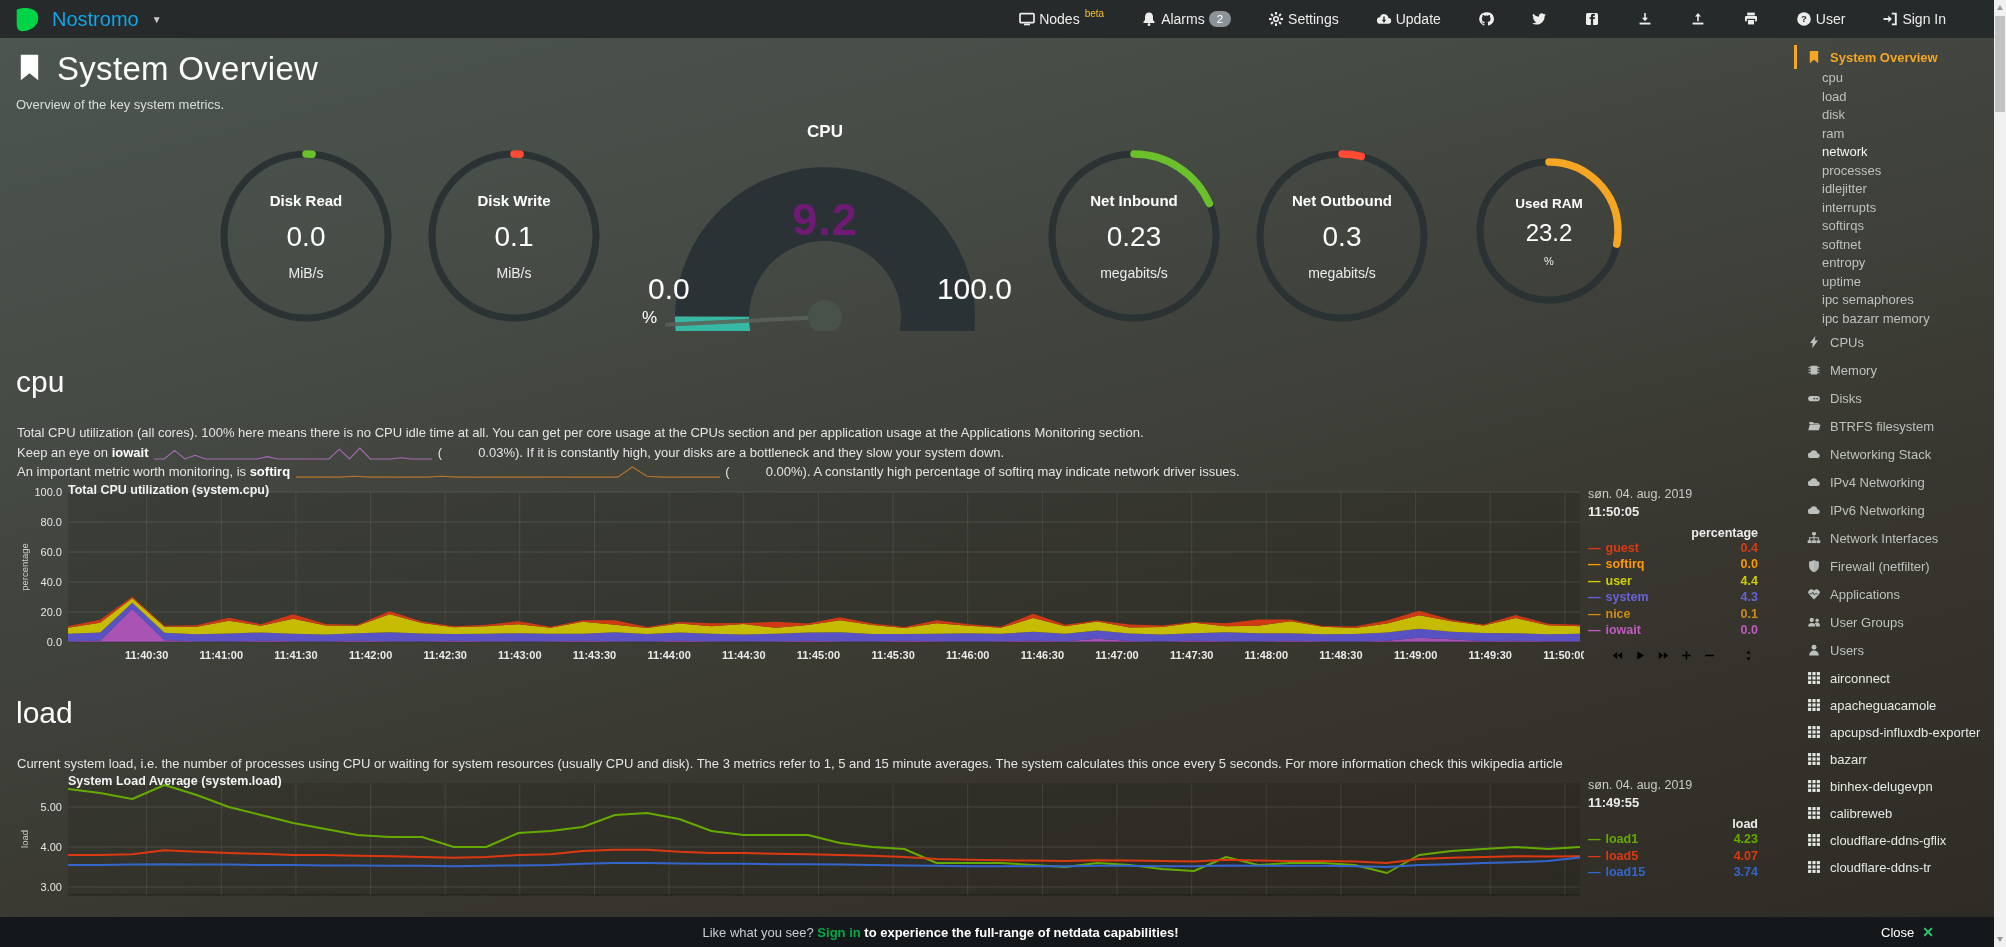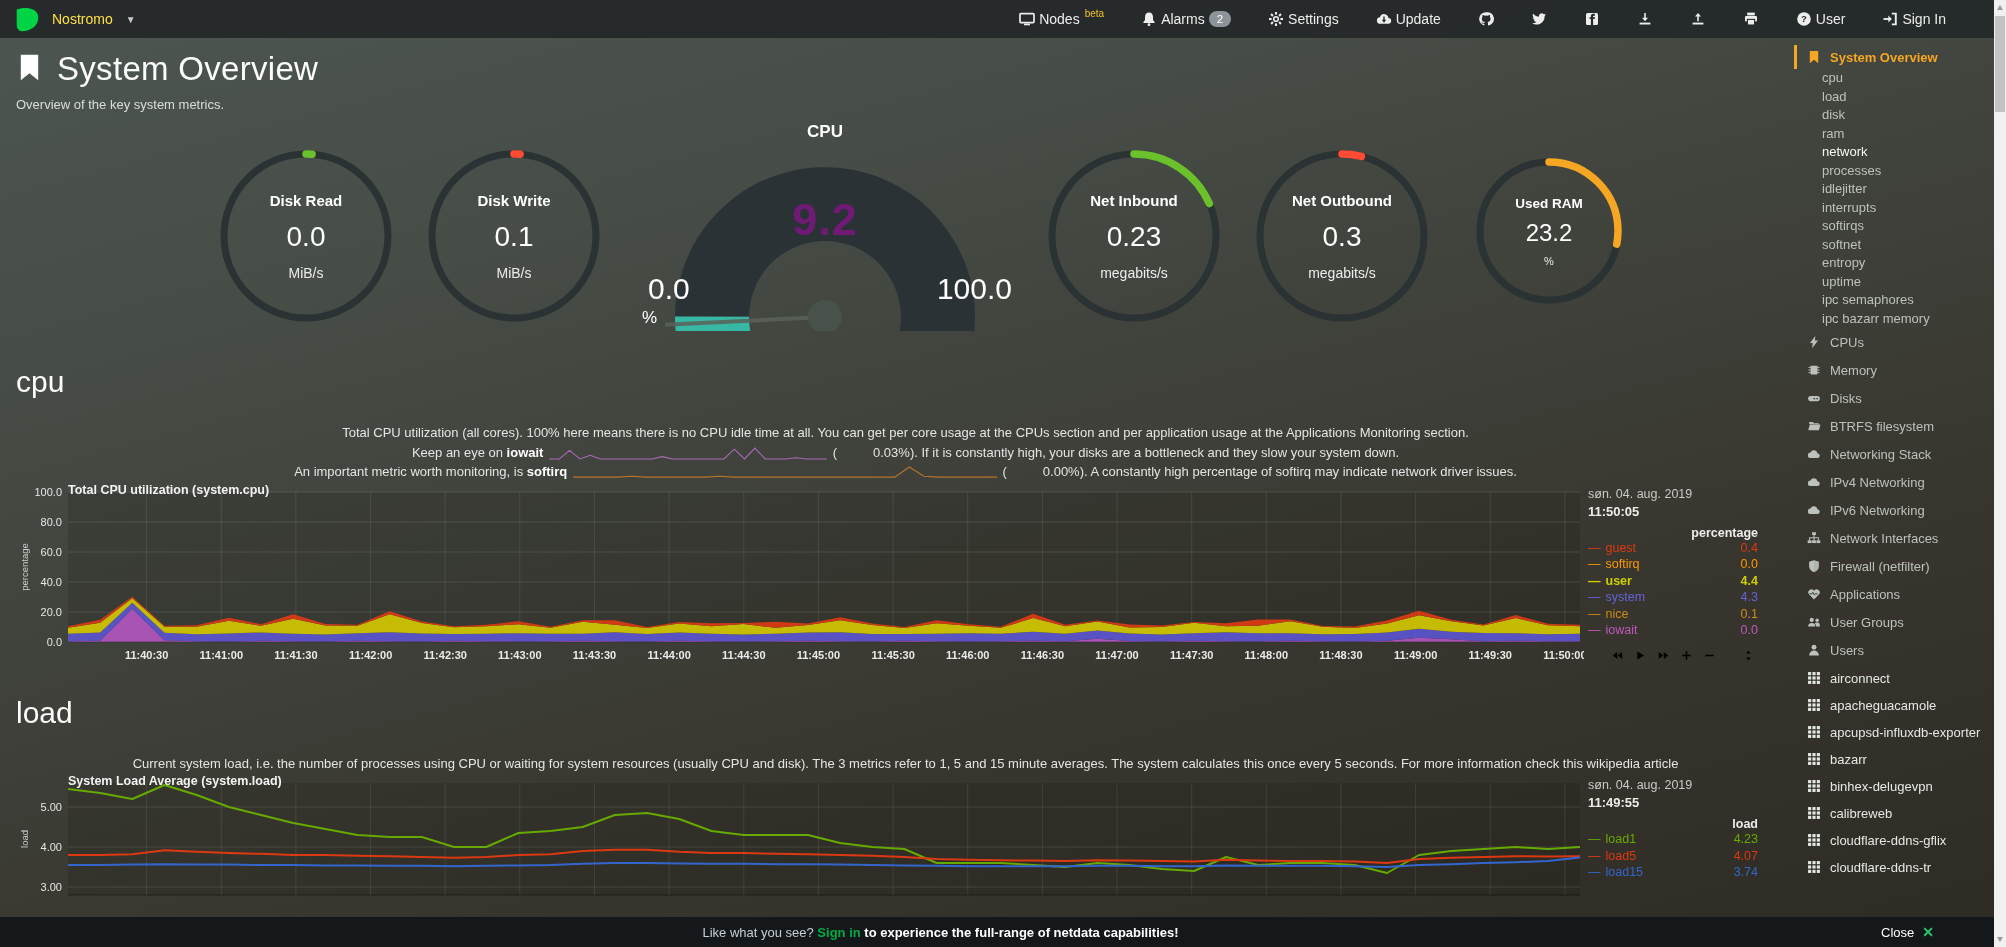--- a/index.html
+++ b/index.html
@@ -7,21 +7,21 @@
   body {
     width:2006px; height:947px; overflow:hidden; position:relative;
     font-family:"Liberation Sans", sans-serif;
     background: linear-gradient(165deg,#4d5651 0%,#464b45 28%,#3e4039 50%,#37352d 70%,#2e2b24 100%);
   }
   
   .navbar { position:fixed; top:0; left:0; right:12px; height:38px; background:rgba(36,41,42,0.96);
     display:flex; align-items:center; z-index:40; }
   .brand { display:flex; align-items:center; gap:11px; margin-left:14px; cursor:pointer; }
   .brand svg { width:27px; height:27px; }
-  .hostname { color:#fde047; font-size:14px; }
+  .hostname { color:#0ea5e9; font-size:20px; }
   .caret { color:#c9c9c9; font-size:10px; margin-left:2px; }
   .nav-items { margin-left:auto; margin-right:48px; display:flex; align-items:center; gap:37px; }
   .nav-item { color:#ededed; font-size:14px; display:flex; gap:4px; align-items:center; cursor:pointer; white-space:nowrap; }
   .nav-item svg { width:16px; height:16px; fill:#fff; flex:none; }
   .beta { color:#f7c12c; font-size:10px; position:relative; top:-6px; margin-left:1px; }
   .badge-pill { background:#8d9499; color:#fff; border-radius:10px; font-size:11.5px; padding:1.5px 8px; line-height:13px; }
   
   .page { position:absolute; top:38px; left:0; right:212px; }
   .header { margin:13px 0 0 15px; display:flex; align-items:flex-start; gap:13px; }
   .bookmark-big svg { width:29px; height:33px; fill:#fff; }
@@ -40,32 +40,32 @@
   .ring-sm .ring-units { font-size:11px; margin-top:8px; }
   .cpu-gauge-block { position:relative; width:330px; flex:none; margin:-14px 56px 0 58px; cursor:crosshair; }
   .cpu-gauge-title { text-align:center; color:#fff; font-weight:bold; font-size:17px; margin-bottom:3px; }
   .cpu-gauge-value { position:absolute; top:72px; left:0; width:100%; text-align:center; color:#701a75;
     font-size:45px; font-weight:bold; letter-spacing:1px; }
   .cpu-gauge-min { position:absolute; left:-12px; top:150px; color:#fff; font-size:30px; }
   .cpu-gauge-pct { position:absolute; left:-18px; top:186px; color:#fff; font-size:17px; }
   .cpu-gauge-max { position:absolute; right:-22px; top:150px; color:#fff; font-size:30px; }
   
   .section-h { font-size:30px; color:#fcfcfc; margin:30px 0 0 16px; font-weight:400; }
-  .desc { margin:24px 0 0 17px; font-size:13px; color:#e4e4e4; line-height:19.5px;text-align:center; }
+  .desc { margin:24px 0 0 17px; font-size:13px; color:#e4e4e4; line-height:19.5px; }
   .desc b { color:#fff; }
   .desc .spark { vertical-align:middle; margin:0 2px; }
   .desc .gap { display:inline-block; width:36px; }
   
   .chart-wrap { position:relative; margin:4px 0 0 18px; width:1774px; display:flex; align-items:stretch; }
   .chart-title { position:absolute; left:50px; top:-3px; font-weight:bold; font-size:12.5px; color:#f2f2f2; z-index:2; }
   .legend { width:170px; margin-left:4px; display:flex; flex-direction:column; font-size:12.5px; padding-top:1px; }
   .legend-date { color:#c9c9c9; font-size:12.5px; }
   .legend-time { color:#ececec; font-weight:bold; font-size:13px; margin-top:3px; }
   .legend-units { text-align:right; color:#ececec; margin-top:7px; font-size:12.5px; font-weight:bold; }
-  .legend-row { display:flex; justify-content:space-between; line-height:16.5px; cursor:pointer; }
+  .legend-row { display:flex; justify-content:space-between; line-height:16.5px; cursor:pointer;font-weight:bold; }
   .legend-row.bold { font-weight:bold; }
   .legend-row .dash { margin-right:5px; }
   .toolbox { margin-top:auto; display:flex; gap:12px; align-items:center; padding:0 4px 5px 24px; }
   .toolbox span { display:flex; cursor:pointer; }
   .toolbox svg { width:11px; height:11px; fill:#f2f2f2; }
   .toolbox .tb-last { margin-left:auto; }
   
   .sidebar { position:fixed; top:45px; right:12px; width:200px; font-size:13px; color:#bcc1bd; z-index:30; }
   .side-item { padding:3px 2px 3px 13px; line-height:17px; cursor:pointer; }
   .side-item svg { width:14px; height:14px; fill:#d4d8d4; margin-right:9px; position:relative; top:2px; }

